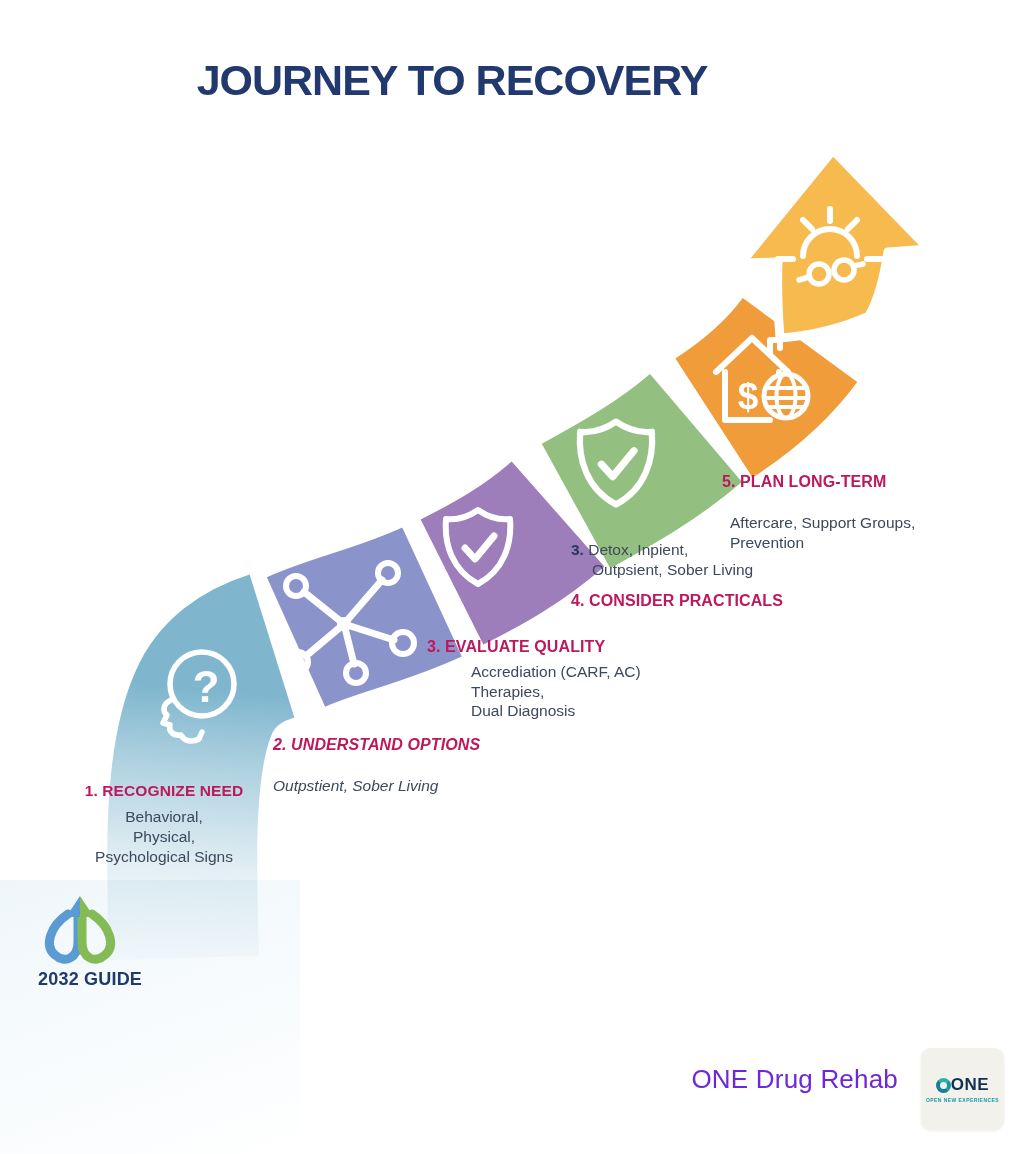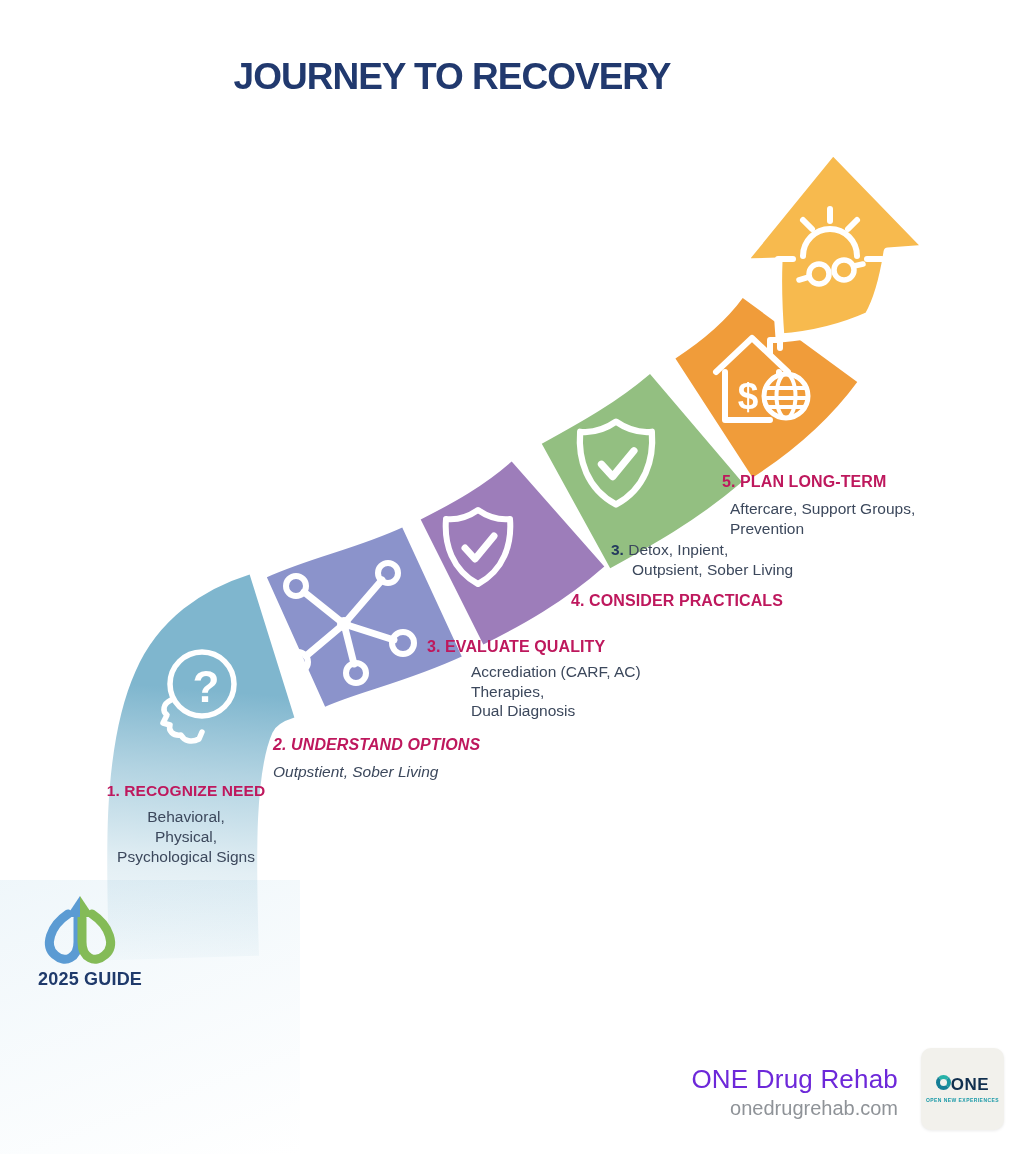--- a/index.html
+++ b/index.html
@@ -1,53 +1,53 @@
 <!DOCTYPE html>
 <html><head>
 <meta charset="utf-8">
 <style>
   * { margin:0; padding:0; box-sizing:border-box; }
   html,body { width:1024px; height:1154px; }
   body { font-family:"Liberation Sans", sans-serif; background:#ffffff; position:relative; overflow:hidden; }
   .canvas { position:absolute; inset:0; }
 
   .title { position:absolute; top:56px; left:0; width:904px; text-align:center;
-           font-size:37px; font-weight:bold; letter-spacing:-1px; color:#21396e; }
+           font-size:43px; font-weight:bold; letter-spacing:-1px; color:#21396e; }
 
   svg.art { position:absolute; left:0; top:0; }
 
   .step { position:absolute; color:#3c485c; }
   .step .h { font-size:16px; font-weight:bold; color:#be185d; letter-spacing:0.1px; white-space:nowrap; }
-  .step .b { margin-top:8px; font-size:15.5px; line-height:19.5px; white-space:nowrap; }
-
-  .step1 { left:100px; top:782px; width:172px; text-align:center; }
+  .step .b { margin-top:22px; font-size:15.5px; line-height:19.5px; white-space:nowrap; }
+
+  .step1 { left:78px; top:782px; width:172px; text-align:center; }
   .step1 .h { font-size:15.5px; }
   .step1 .b { margin-top:7px; line-height:20px; }
   .step2 { left:273px; top:736px;font-style:italic; }
   .step3 { left:427px; top:638px; }
   .step3 .b { margin-top:6px;margin-left:44px; }
   .step4 { left:571px; top:592px; }
   .step4 .b { padding-left:29px; }
   .step5 { left:722px; top:473px; }
   .step5 .b { padding-left:8px; }
 
-  .pathnote { position:absolute; left:571px; top:540px; font-size:15.5px; color:#3c485c; line-height:19.5px; white-space:nowrap;margin-left:40px; }
+  .pathnote { position:absolute; left:571px; top:540px; font-size:15.5px; color:#3c485c; line-height:19.5px; white-space:nowrap; }
   .pathnote .nb { font-weight:bold; color:#243a5e; }
   .pathnote .indent { padding-left:21px; }
 
   .guide-label { position:absolute; left:38px; top:969px; font-size:18px; font-weight:bold; color:#1f3a6b; letter-spacing:0.2px; }
 
   .footer-text { position:absolute; right:126px; top:1064px; text-align:right; }
   .footer-brand { font-size:26px; font-weight:normal; color:#6d28d9; letter-spacing:0.2px; }
   .footer-site  { font-size:20px; color:#8f9398; margin-top:2px; }
 
   .badge { position:absolute; left:921px; top:1048px; width:83px; height:82px;
            background:#f2f1ec; border-radius:10px; box-shadow:0 1px 3px rgba(0,0,0,0.08);
            display:flex; flex-direction:column; align-items:center; justify-content:center; }
-  .badge .row { display:flex; align-items:flex-start; }
+  .badge .row { display:flex; align-items:center; }
   .badge .ring { width:15px; height:15px; border-radius:50%; border:4.5px solid #157e96;
                  border-top-color:#27b3a8; border-right-color:#1b96a0; }
   .badge .one { font-size:17px; font-weight:bold; color:#112f4e; letter-spacing:0.5px; }
   .badge .tag { font-size:5px; font-weight:bold; color:#1b9aa8; letter-spacing:0.45px; margin-top:2px; white-space:nowrap; }
 
   .corner-tint { position:absolute; left:0; top:880px; width:300px; height:274px;
                  background:linear-gradient(160deg, rgba(210,231,242,0.35), rgba(255,255,255,0)); pointer-events:none; }
 </style>
 </head>
 <body>
@@ -181,25 +181,24 @@
   </div>
 
   <div class="step step5">
     <div class="h"><span>5.</span> <span>PLAN LONG-TERM</span></div>
     <div class="b">
       <div>Aftercare, Support Groups,</div>
       <div>Prevention</div>
     </div>
   </div>
 
-  <div class="guide-label">2025 GUIDE</div>
+  <div class="guide-label">2032 GUIDE</div>
 
   <div class="footer-text">
     <div class="footer-brand">ONE Drug Rehab</div>
-    <div class="footer-site">onedrugrehab.com</div>
   </div>
 
   <div class="badge">
     <div class="row">
       <div class="ring"></div>
       <div class="one">ONE</div>
     </div>
     <div class="tag">OPEN NEW EXPERIENCES</div>
   </div>
 

